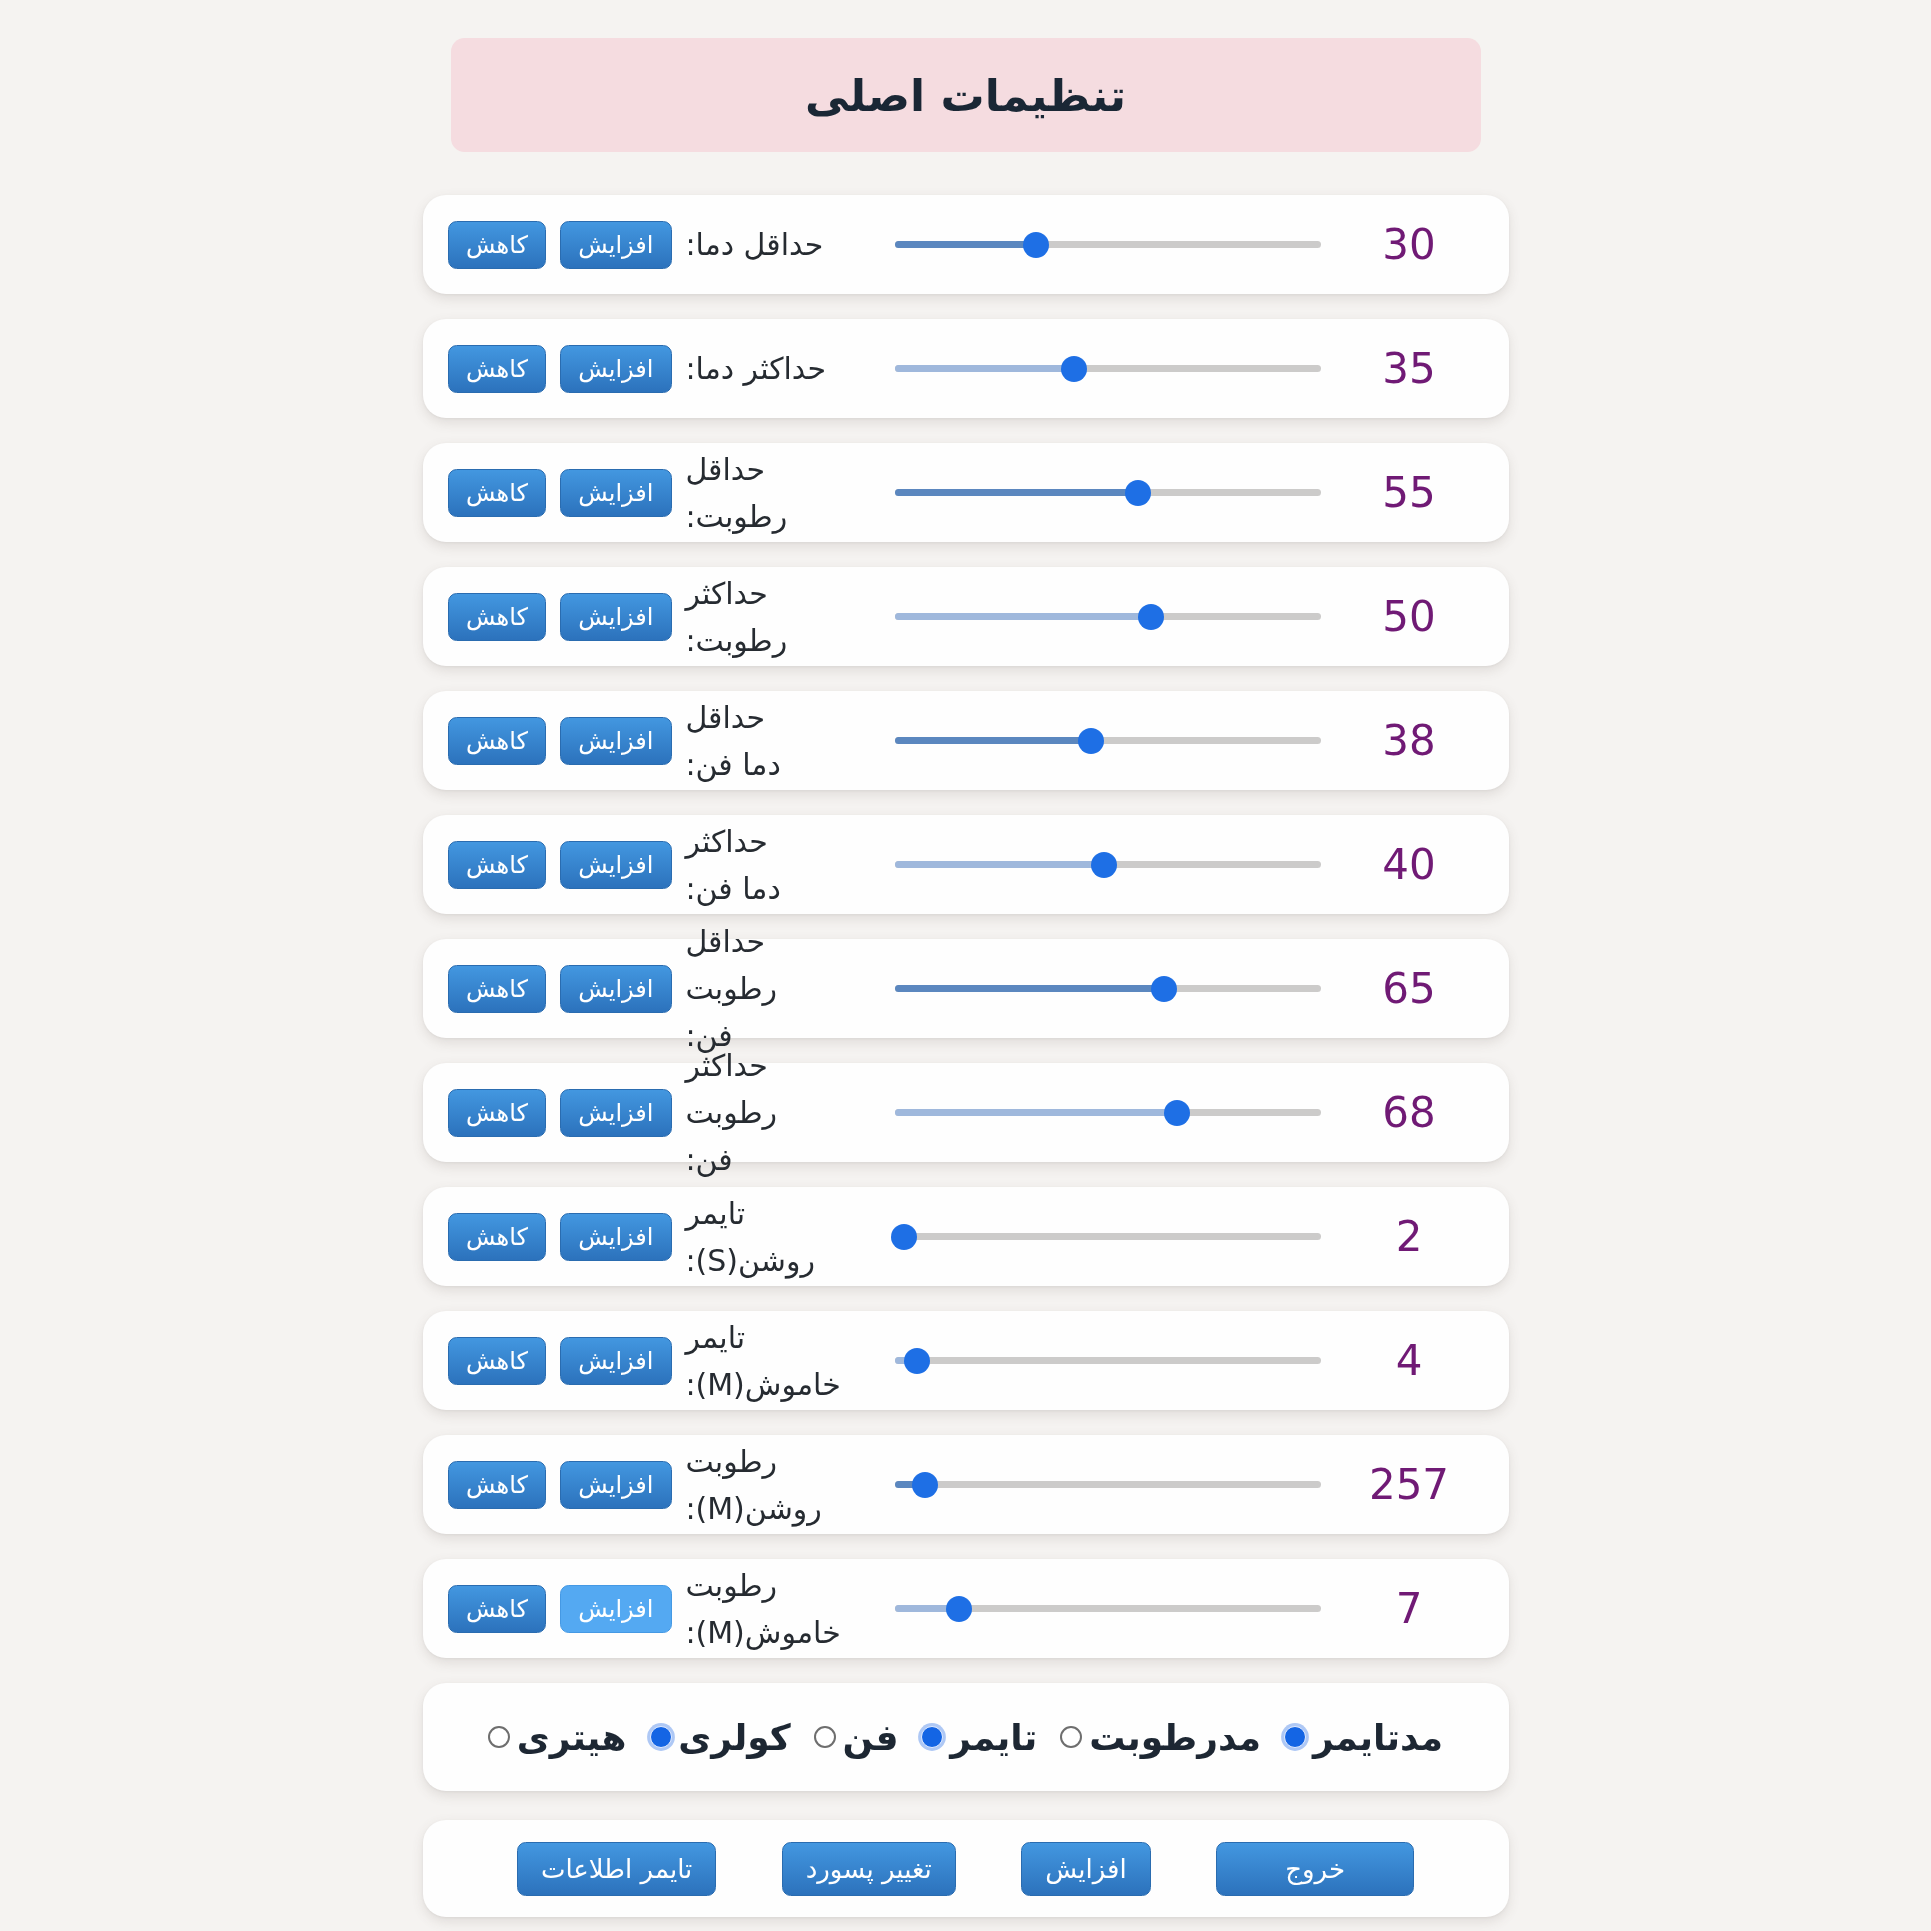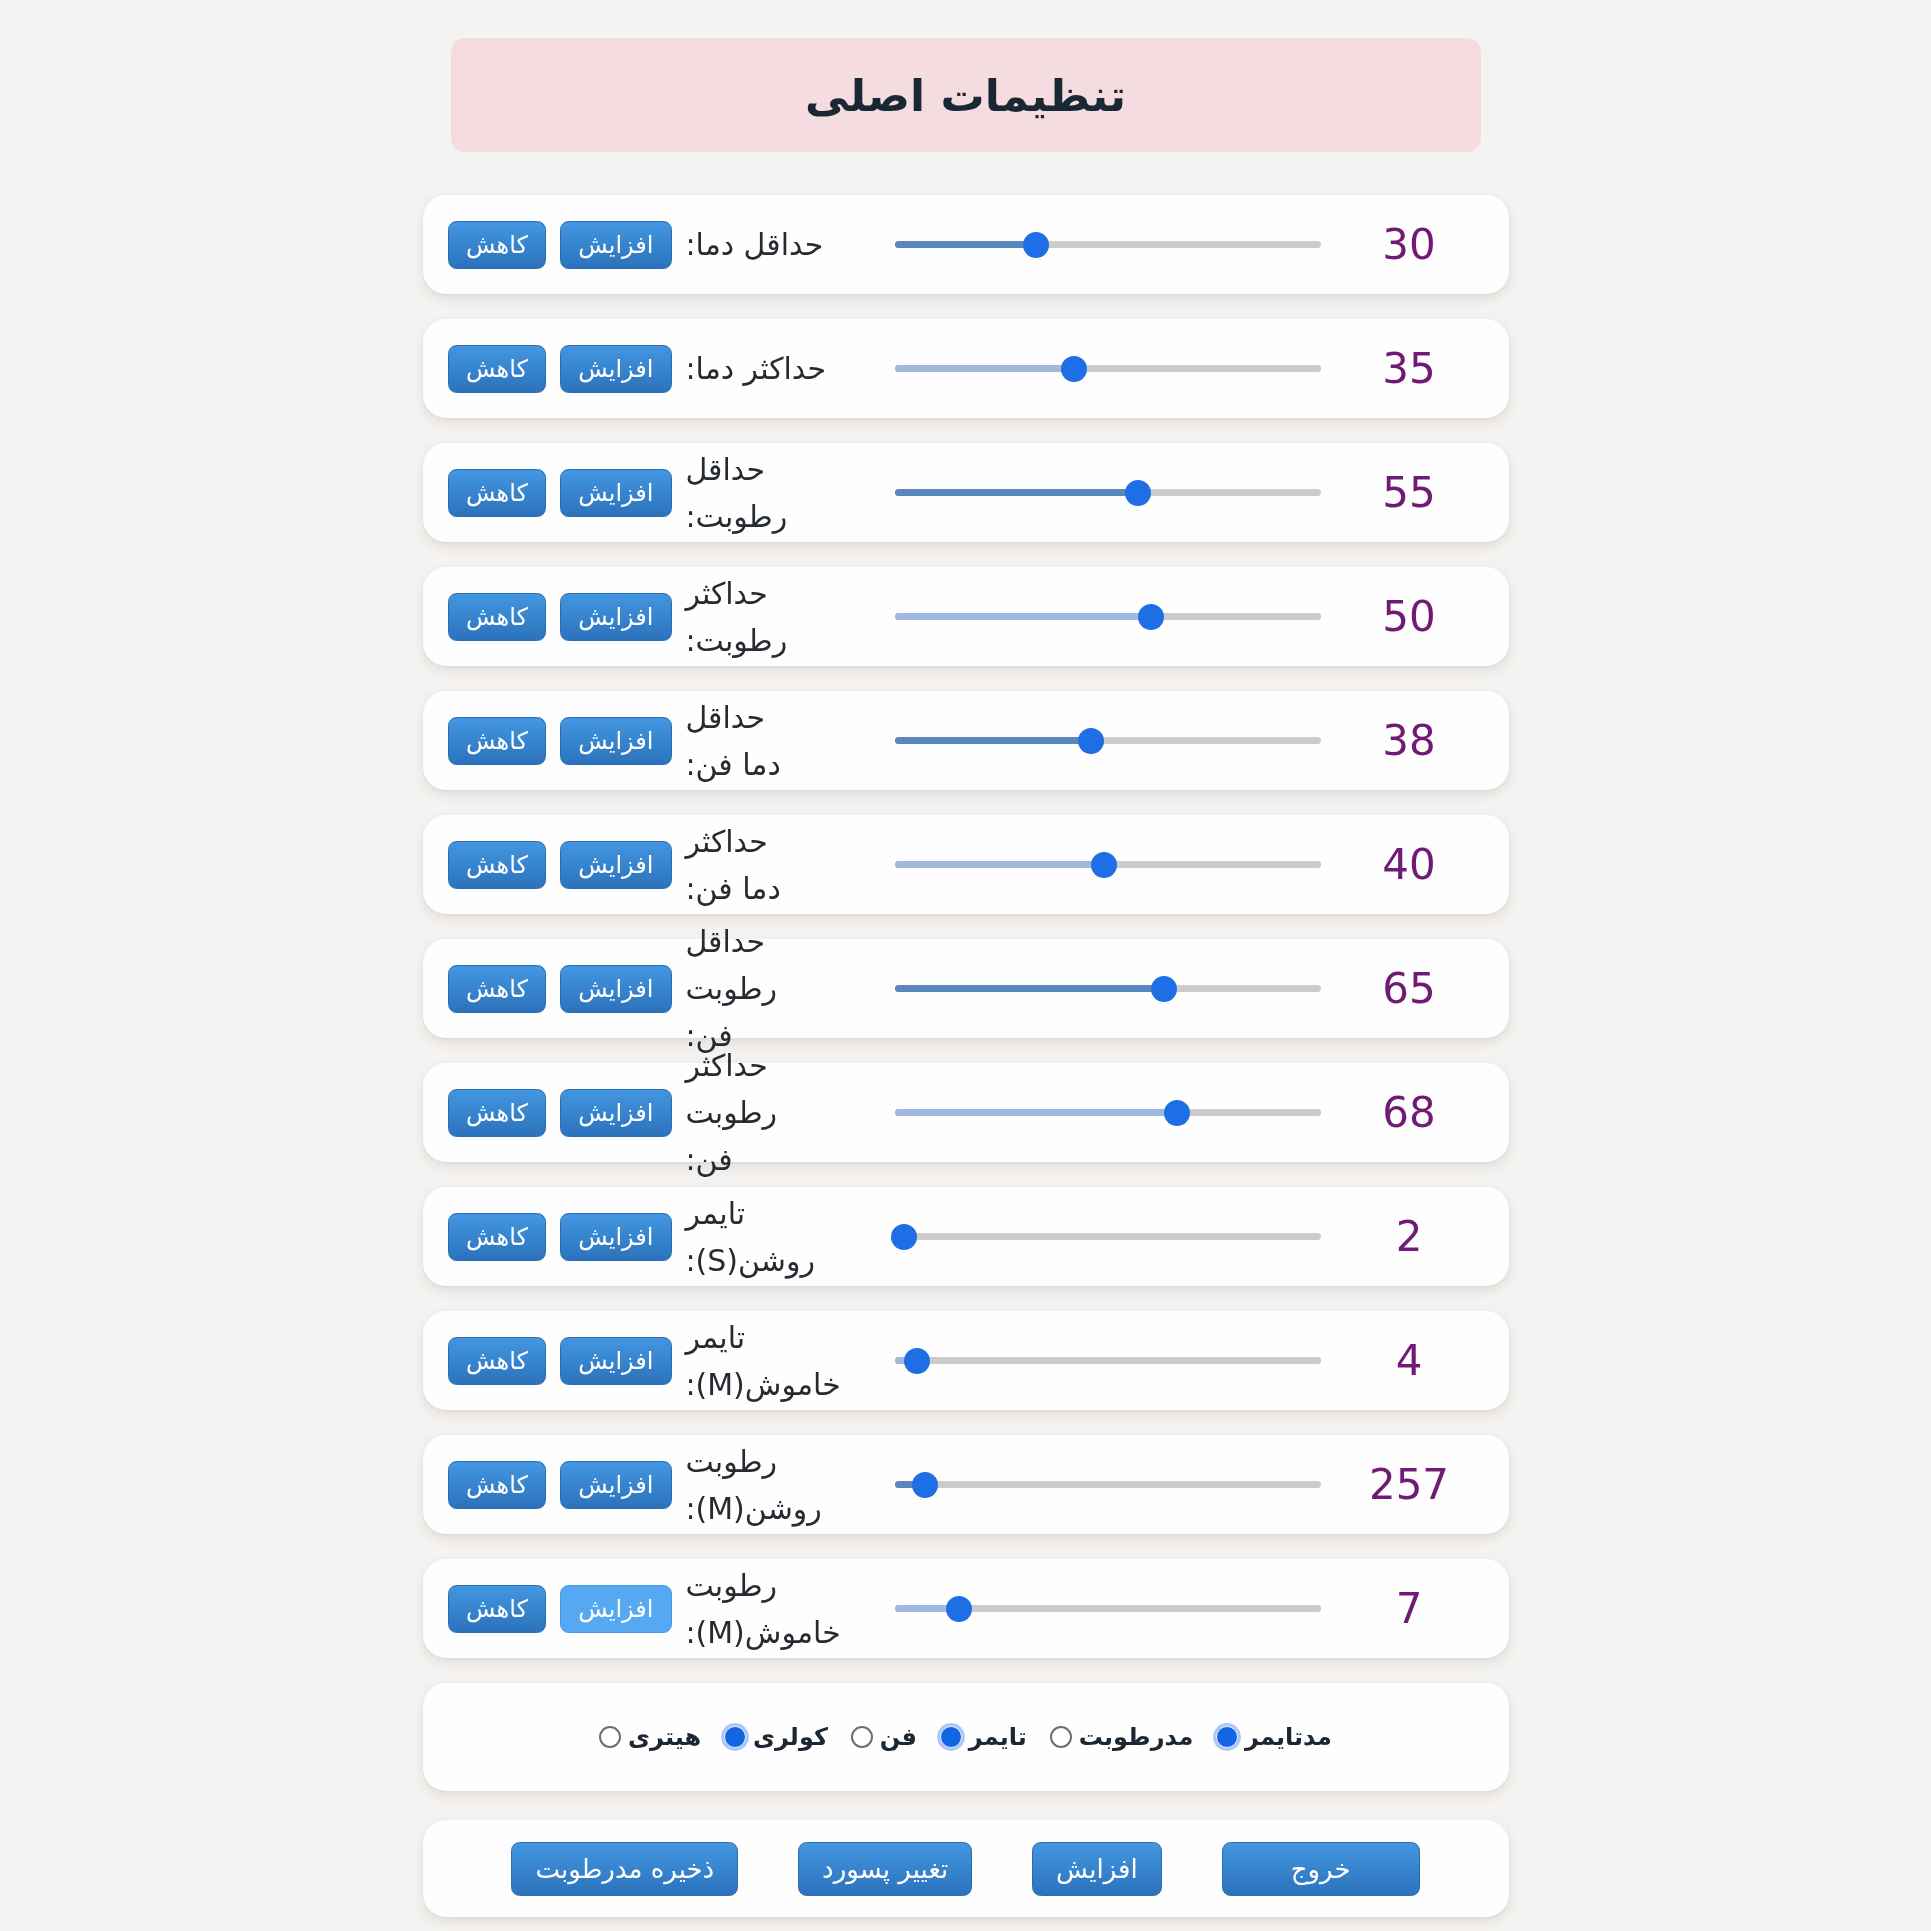--- a/index.html
+++ b/index.html
@@ -58,21 +58,21 @@
   }
 
   .value { width: 145px; flex: none; text-align: center; font-size: 42px; color: #701a75; }
 
   .modes {
     height: 108px; margin-bottom: 29px;
     display: flex; direction: rtl; align-items: center; justify-content: center;
     gap: 23px;
   }
   .mode-item { display: flex; align-items: center; gap: 6.8px; cursor: pointer; }
-  .mode-label { font-size: 24px; font-weight: bold; color: #1d2733; }
+  .mode-label { font-size: 36px; font-weight: bold; color: #1d2733; }
   .radio { width: 22px; height: 22px; border-radius: 50%; flex: none; }
   .radio.on  { background: #1465e4; border: 1.9px solid #e4edff; box-shadow: 0 0 0 2.9px #aec8f5; }
   .radio.off { background: #fff; border: 2.9px solid #6e6e6e; }
 
   .actions {
     height: 97px;
     display: flex; direction: rtl; align-items: center; justify-content: space-evenly;
     padding: 0 29px;
   }
   .action-btn {
@@ -266,16 +266,16 @@
     <span class="radio off"></span>
   </label>
 </div>
   <div class="card actions" id="actions">
   <button class="action-btn wide">خروج</button>
 
   <button class="action-btn">افزایش</button>
 
   <button class="action-btn">تغییر پسورد</button>
 
-  <button class="action-btn">ذخیره مدرطوبت</button>
+  <button class="action-btn">تایمر اطلاعات</button>
 </div>
 </div>
 
 
 </body></html>

